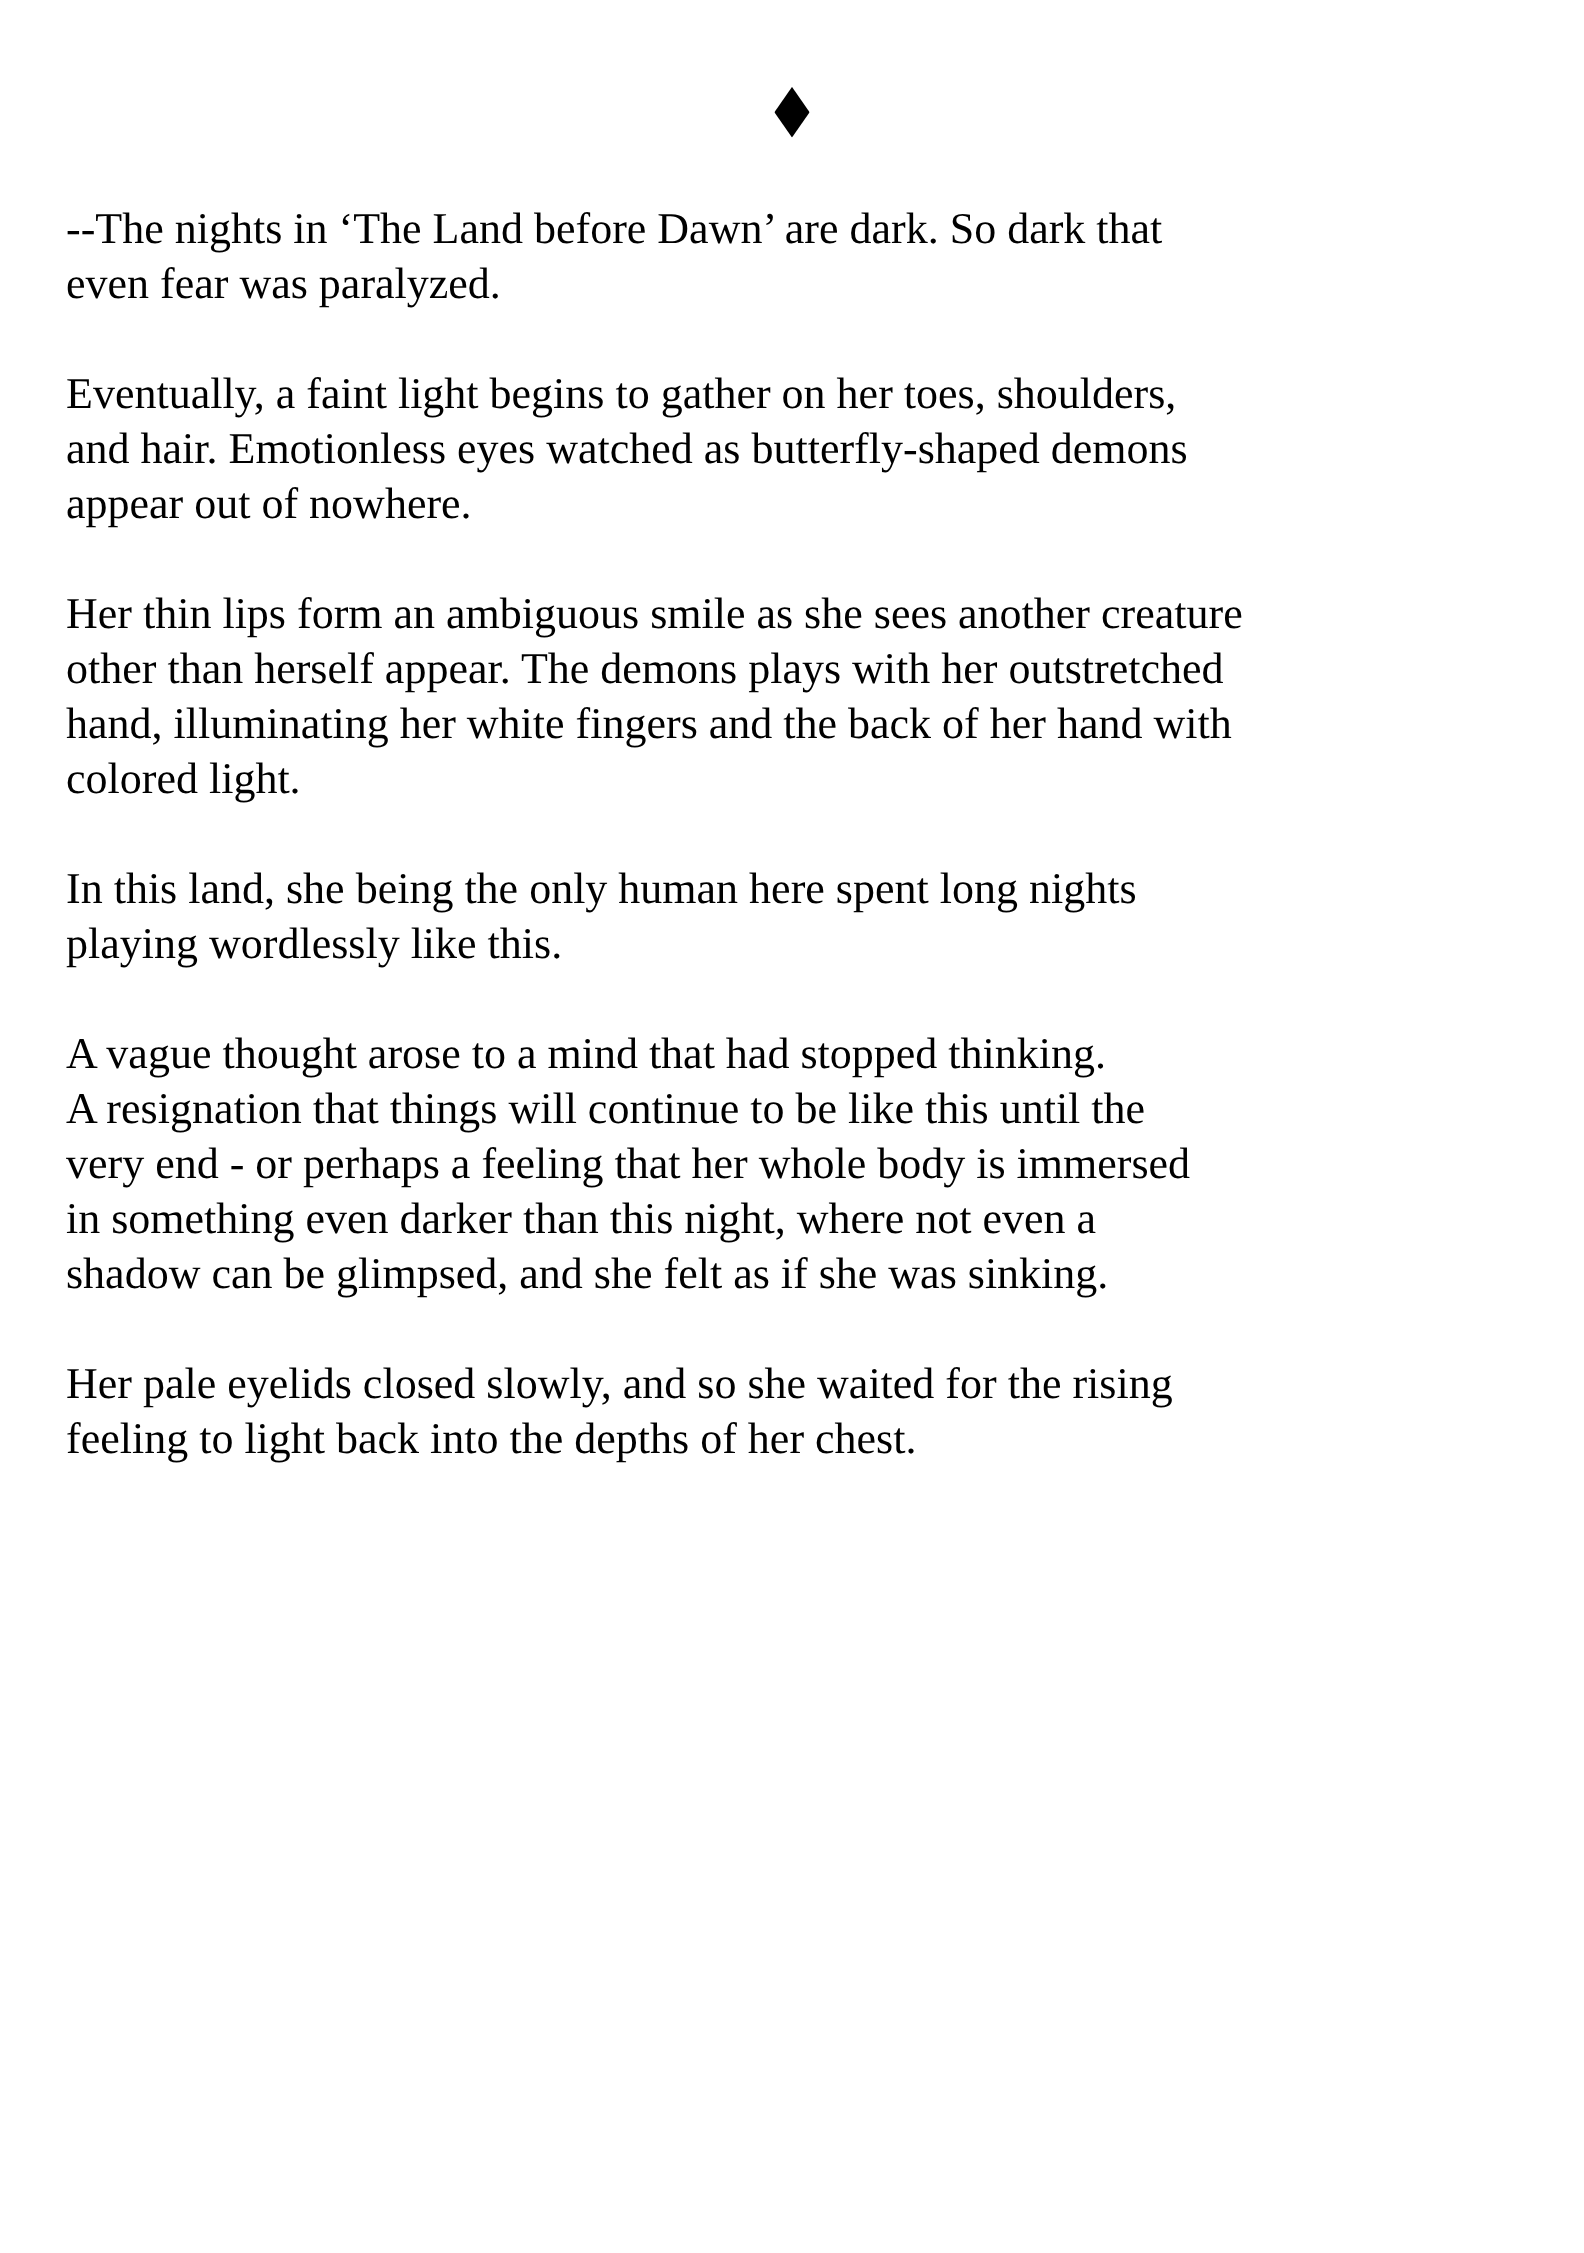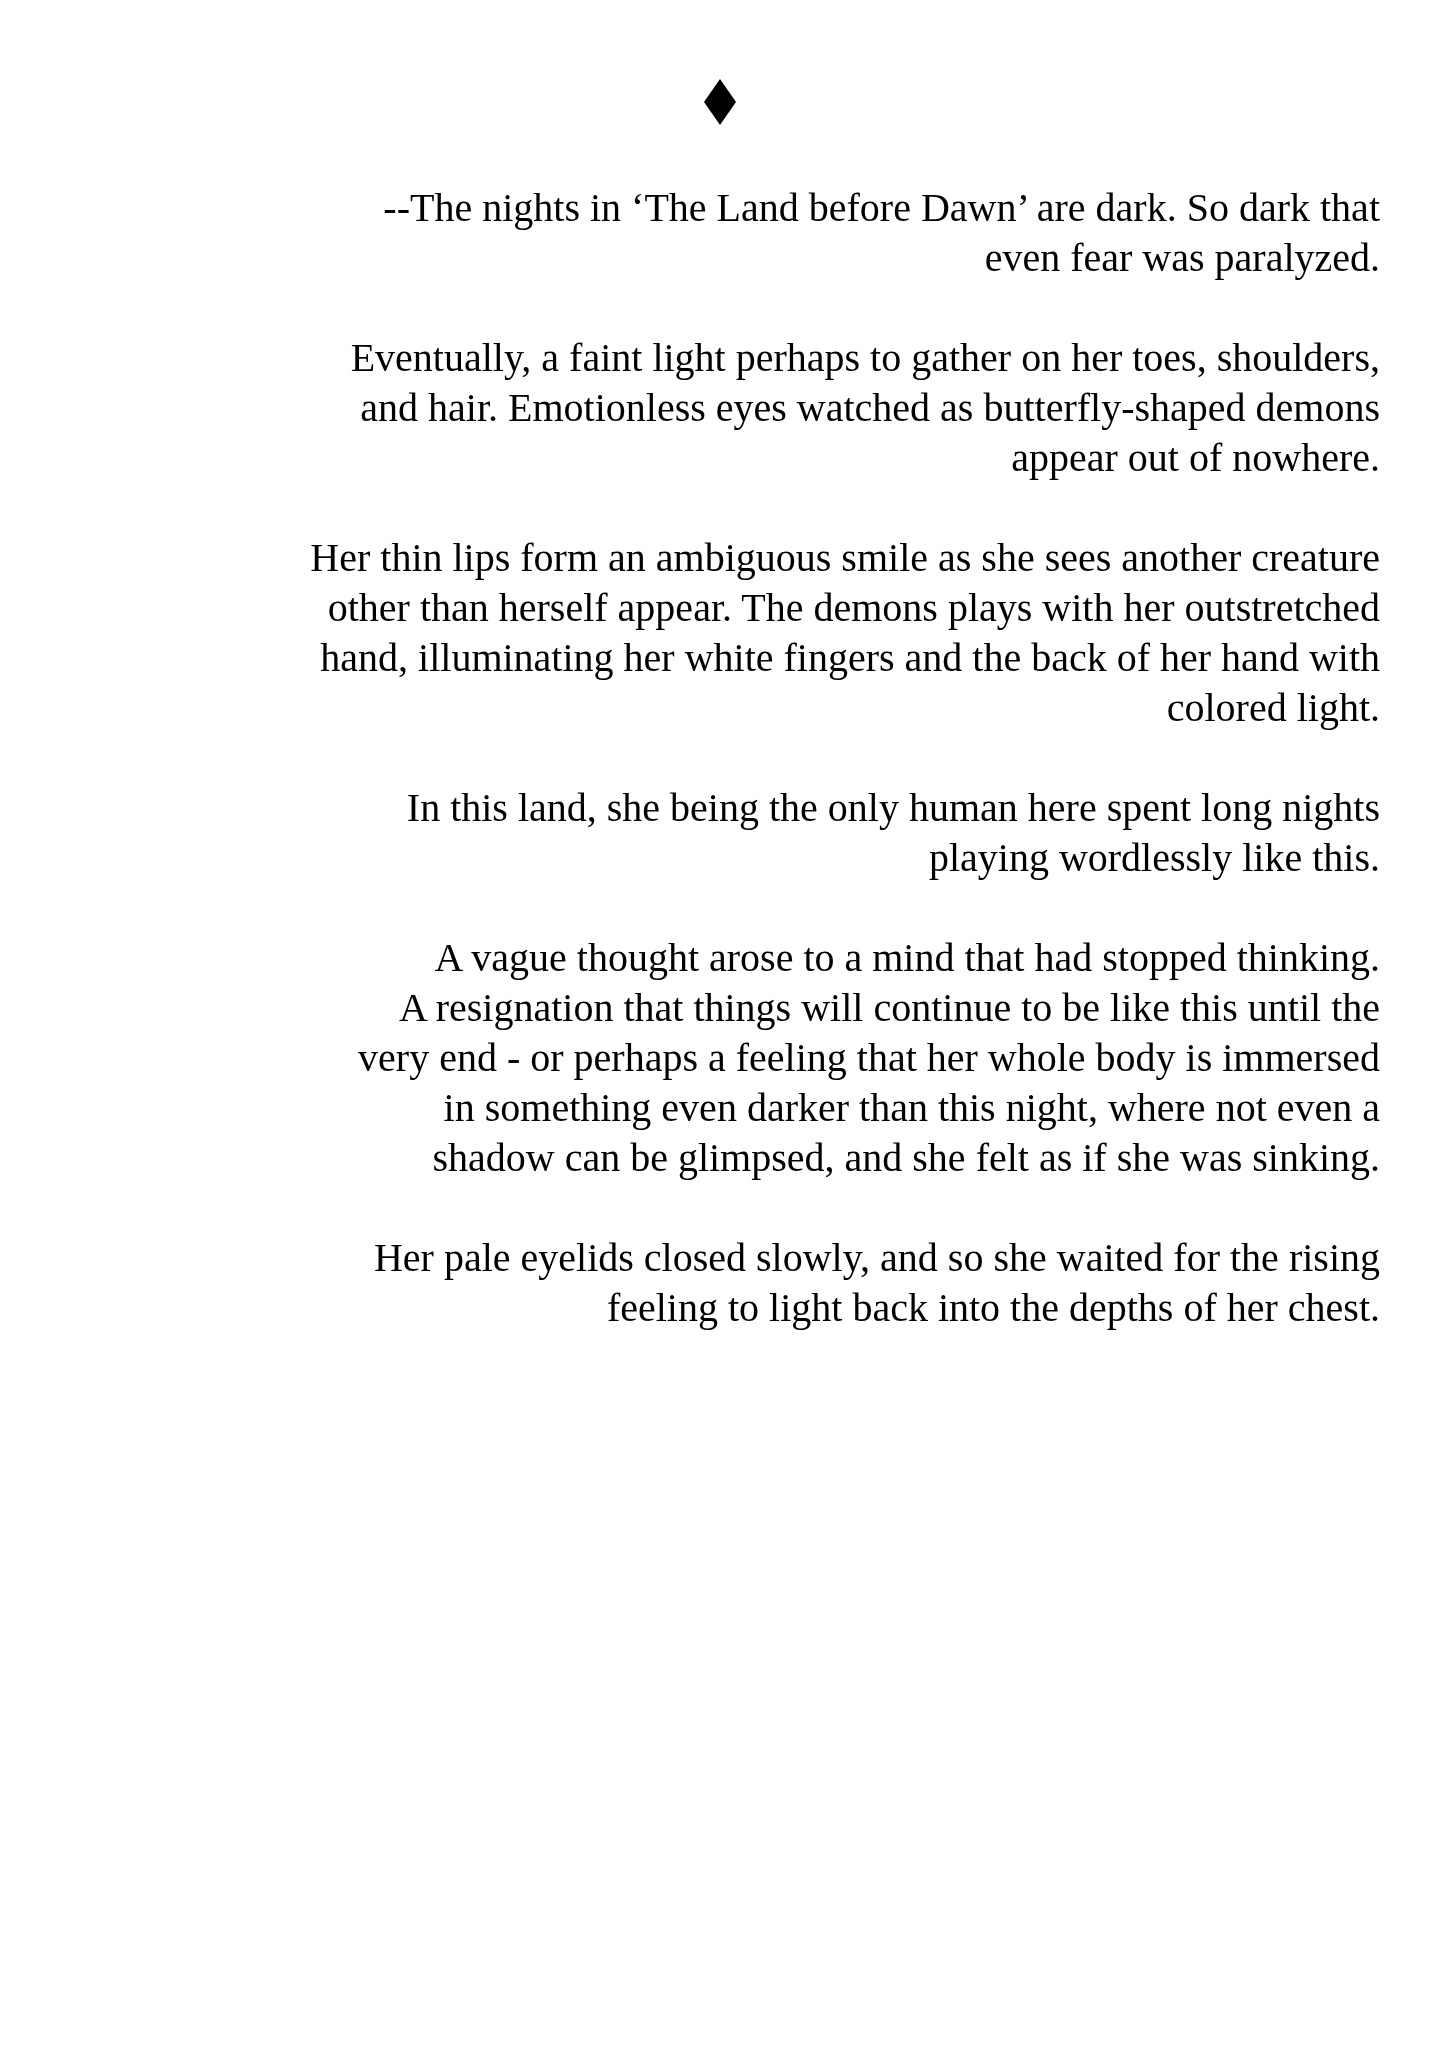--- a/index.html
+++ b/index.html
@@ -21,21 +21,21 @@
     margin-top: 78px;
     display: flex;
     justify-content: center;
     align-items: center;
     height: 48px;
   }
   .ornament svg { display: block; }
   .story {
     margin-top: 57px;
     padding: 0 60px;
-    text-align: right;
+    text-align: left;
   }
   .story p {
     white-space: pre-line;
     font-size: 40px;
     line-height: 50px;
     letter-spacing: 0px;
   }
   .story p + p {
     margin-top: 50px;
   }
@@ -47,21 +47,21 @@
 
   <div class="ornament">
     <svg width="32" height="46" viewBox="0 0 32 46" aria-hidden="true">
       <polygon points="16,0 32,23 16,46 0,23" fill="#000000"></polygon>
     </svg>
   </div>
 
   <main class="story">
     <p>--The nights in ‘The Land before Dawn’ are dark. So dark that
 even fear was paralyzed.</p>
-    <p>Eventually, a faint light perhaps to gather on her toes, shoulders,
+    <p>Eventually, a faint light begins to gather on her toes, shoulders,
 and hair. Emotionless eyes watched as butterfly-shaped demons
 appear out of nowhere.</p>
     <p>Her thin lips form an ambiguous smile as she sees another creature
 other than herself appear. The demons plays with her outstretched
 hand, illuminating her white fingers and the back of her hand with
 colored light.</p>
     <p>In this land, she being the only human here spent long nights
 playing wordlessly like this.</p>
     <p>A vague thought arose to a mind that had stopped thinking.
 A resignation that things will continue to be like this until the

